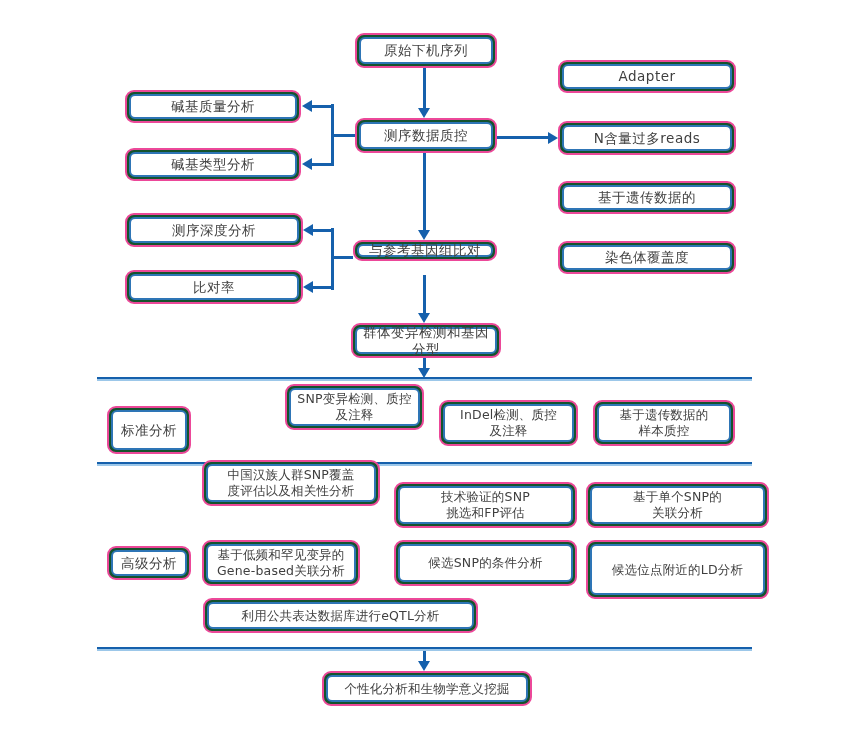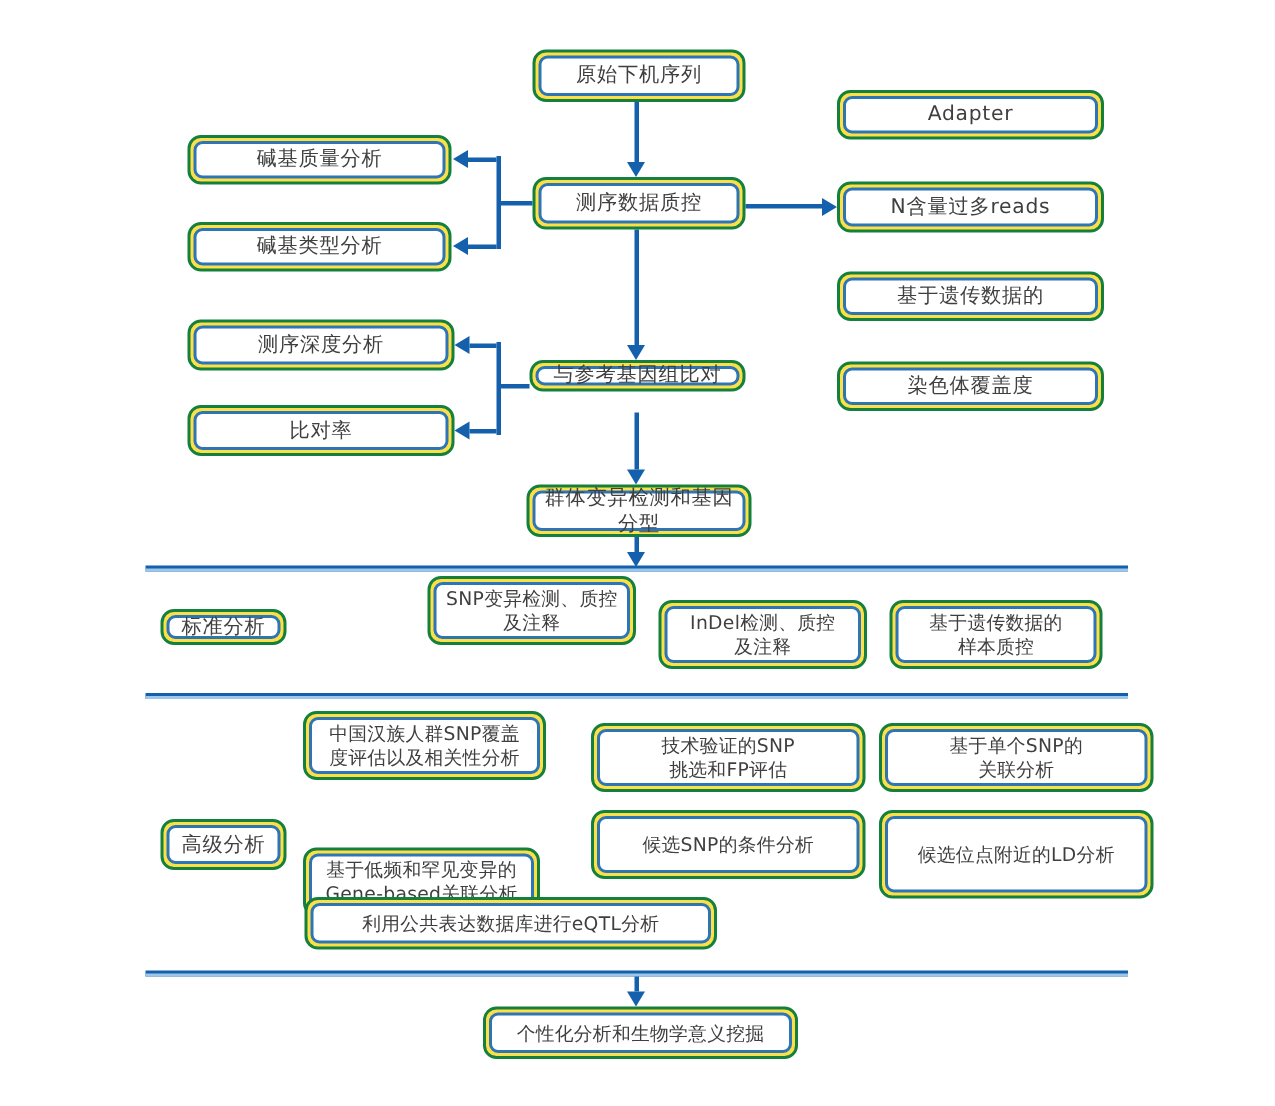--- a/index.html
+++ b/index.html
@@ -1,20 +1,20 @@
 <!DOCTYPE html>
 <html><head>
 <meta charset="utf-8">
 <style>
   html,body{margin:0;padding:0;background:#ffffff;}
   body{font-family:"DejaVu Sans","Liberation Sans",sans-serif;}
   .canvas{position:relative;width:850px;height:737px;background:#ffffff;overflow:hidden;}
 
   
-  .node{position:absolute;border:2px solid #15803d;border-radius:9px;background:#fde047;
+  .node{position:absolute;border:2px solid #ec4899;border-radius:9px;background:#14532d;
         padding:2px;box-sizing:border-box;}
   .node-inner{width:100%;height:100%;border:2px solid #2e75b6;border-radius:6px;
         display:flex;align-items:center;justify-content:center;text-align:center;
         white-space:pre-line;color:#3f3f3f;box-sizing:border-box;
         font-size:13.5px;line-height:1.25;letter-spacing:0.5px;background:#ffffff;}
   .small .node-inner{font-size:12.5px;letter-spacing:0.2px;}
 
   
   .hline,.vline{position:absolute;background:#1560ac;}
   .arrow-down{position:absolute;width:0;height:0;border-left:6px solid transparent;
@@ -100,53 +100,53 @@
     <div class="node-inner">比对率</div>
   </div>
 
   <div class="node" style="left:353px;top:240px;width:144px;height:21px">
     <div class="node-inner">与参考基因组比对</div>
   </div>
   <div class="node" style="left:351px;top:323px;width:150px;height:35px">
     <div class="node-inner">群体变异检测和基因分型</div>
   </div>
 
-  <div class="node" style="left:107px;top:406px;width:84px;height:24px">
+  <div class="node" style="left:107px;top:406px;width:84px;height:48px">
     <div class="node-inner">标准分析</div>
   </div>
   <div class="node small" style="left:285px;top:384px;width:139px;height:46px">
     <div class="node-inner">SNP变异检测、质控
 及注释</div>
   </div>
   <div class="node small" style="left:439px;top:400px;width:139px;height:46px">
     <div class="node-inner">InDel检测、质控
 及注释</div>
   </div>
   <div class="node small" style="left:593px;top:400px;width:142px;height:46px">
     <div class="node-inner">基于遗传数据的
 样本质控</div>
   </div>
 
-  <div class="node small" style="left:202px;top:474px;width:162px;height:46px">
+  <div class="node small" style="left:202px;top:460px;width:178px;height:46px">
     <div class="node-inner">中国汉族人群SNP覆盖
 度评估以及相关性分析</div>
   </div>
   <div class="node small" style="left:394px;top:482px;width:183px;height:46px">
     <div class="node-inner">技术验证的SNP
 挑选和FP评估</div>
   </div>
   <div class="node small" style="left:586px;top:482px;width:183px;height:46px">
     <div class="node-inner">基于单个SNP的
 关联分析</div>
   </div>
 
   <div class="node" style="left:107px;top:546px;width:84px;height:34px">
     <div class="node-inner">高级分析</div>
   </div>
-  <div class="node small" style="left:202px;top:565px;width:158px;height:46px">
+  <div class="node small" style="left:202px;top:540px;width:158px;height:46px">
     <div class="node-inner">基于低频和罕见变异的
 Gene-based关联分析</div>
   </div>
   <div class="node small" style="left:394px;top:540px;width:183px;height:46px">
     <div class="node-inner">候选SNP的条件分析</div>
   </div>
   <div class="node small" style="left:586px;top:540px;width:183px;height:59px">
     <div class="node-inner">候选位点附近的LD分析</div>
   </div>
 

